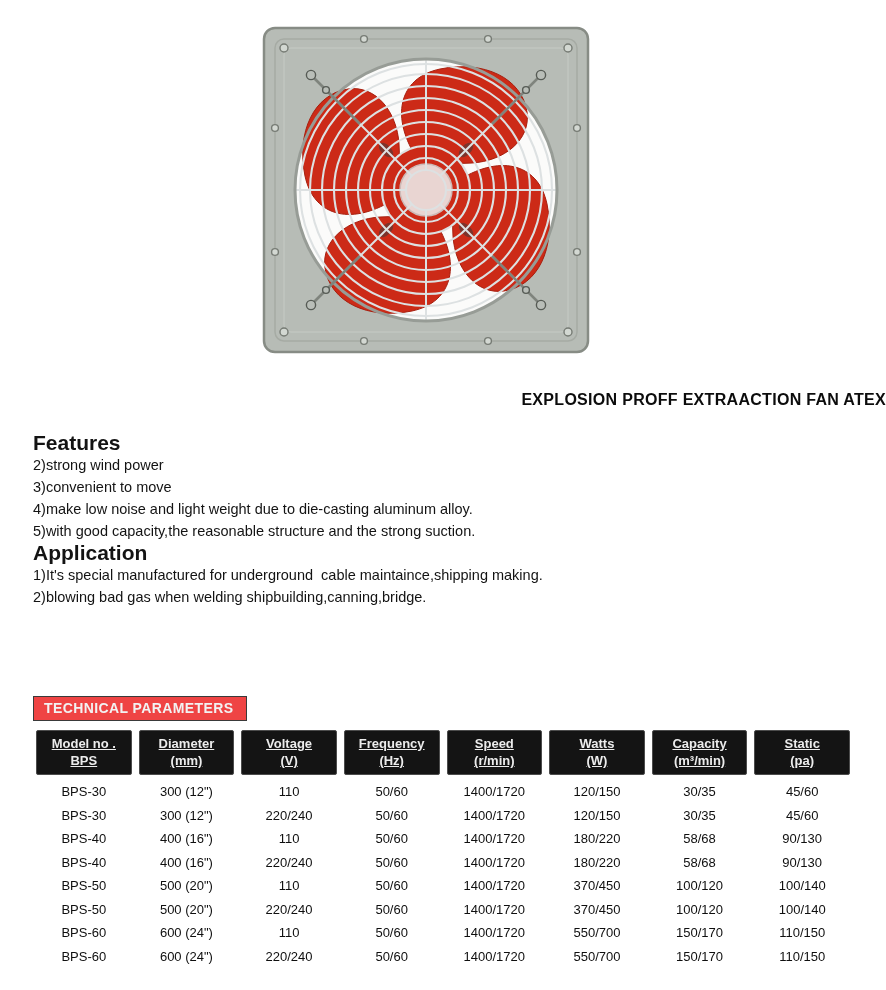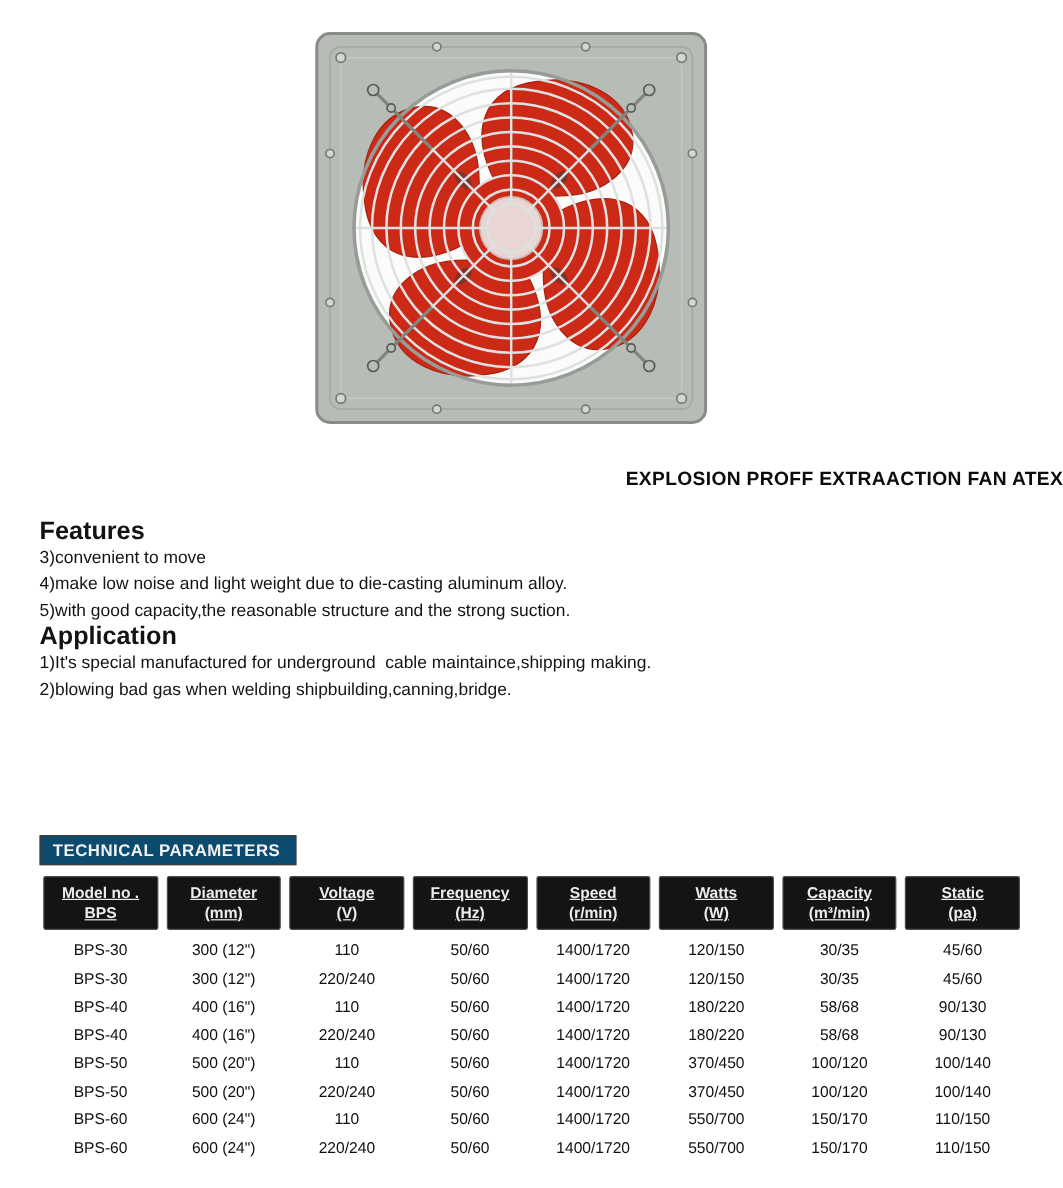--- a/index.html
+++ b/index.html
@@ -10,21 +10,21 @@
   }
   .fan-wrap{position:absolute;left:260px;top:24px;width:332px;height:332px;}
   .page-title{
     position:absolute;left:0;top:391px;width:886px;text-align:right;
     font-size:16px;font-weight:bold;letter-spacing:.3px;color:#0c0c0c;
   }
   .content{position:absolute;left:33px;top:432px;width:830px;font-size:14.5px;line-height:22px;color:#131313;}
   .sec-heading{font-weight:bold;font-size:21px;}
   .list-item{white-space:pre-wrap;}
   .tech-label{
-    position:absolute;left:33px;top:696px;background:#0c4a6e;color:#f2f2f2;
+    position:absolute;left:33px;top:696px;background:#ef4444;color:#f2f2f2;
     font-weight:bold;font-size:14px;letter-spacing:.4px;padding:3px 12px 4px 10px;
     border:1px solid #3a3a3a;
   }
   .table-wrap{position:absolute;left:29px;top:730px;width:828px;}
   table{width:100%;border-collapse:separate;border-spacing:7px 0;table-layout:fixed;}
   th{
     background:#141414;color:#ececec;font-size:13px;font-weight:bold;
     padding:4px 1px 5px 1px;border:1px solid #4c4c4c;border-radius:2px;
     line-height:17px;vertical-align:middle;text-decoration:underline;
   }
@@ -125,20 +125,21 @@
         <circle cx="266" cy="266" r="3.4"></circle>
     </g>
   </svg>
 </div>
 
 <div class="page-title">EXPLOSION PROFF EXTRAACTION FAN ATEX</div>
 
 <div class="content">
   <div class="sec-heading">Features</div>
   <div>
+      <div class="list-item">2)strong wind power</div>
       <div class="list-item">3)convenient to move</div>
       <div class="list-item">4)make low noise and light weight due to die-casting aluminum alloy.</div>
       <div class="list-item">5)with good capacity,the reasonable structure and the strong suction.</div>
     </div>
   <div class="sec-heading">Application</div>
   <div>
       <div class="list-item">1)It's special manufactured for underground  cable maintaince,shipping making.</div>
       <div class="list-item">2)blowing bad gas when welding shipbuilding,canning,bridge.</div>
     </div>
 </div>

